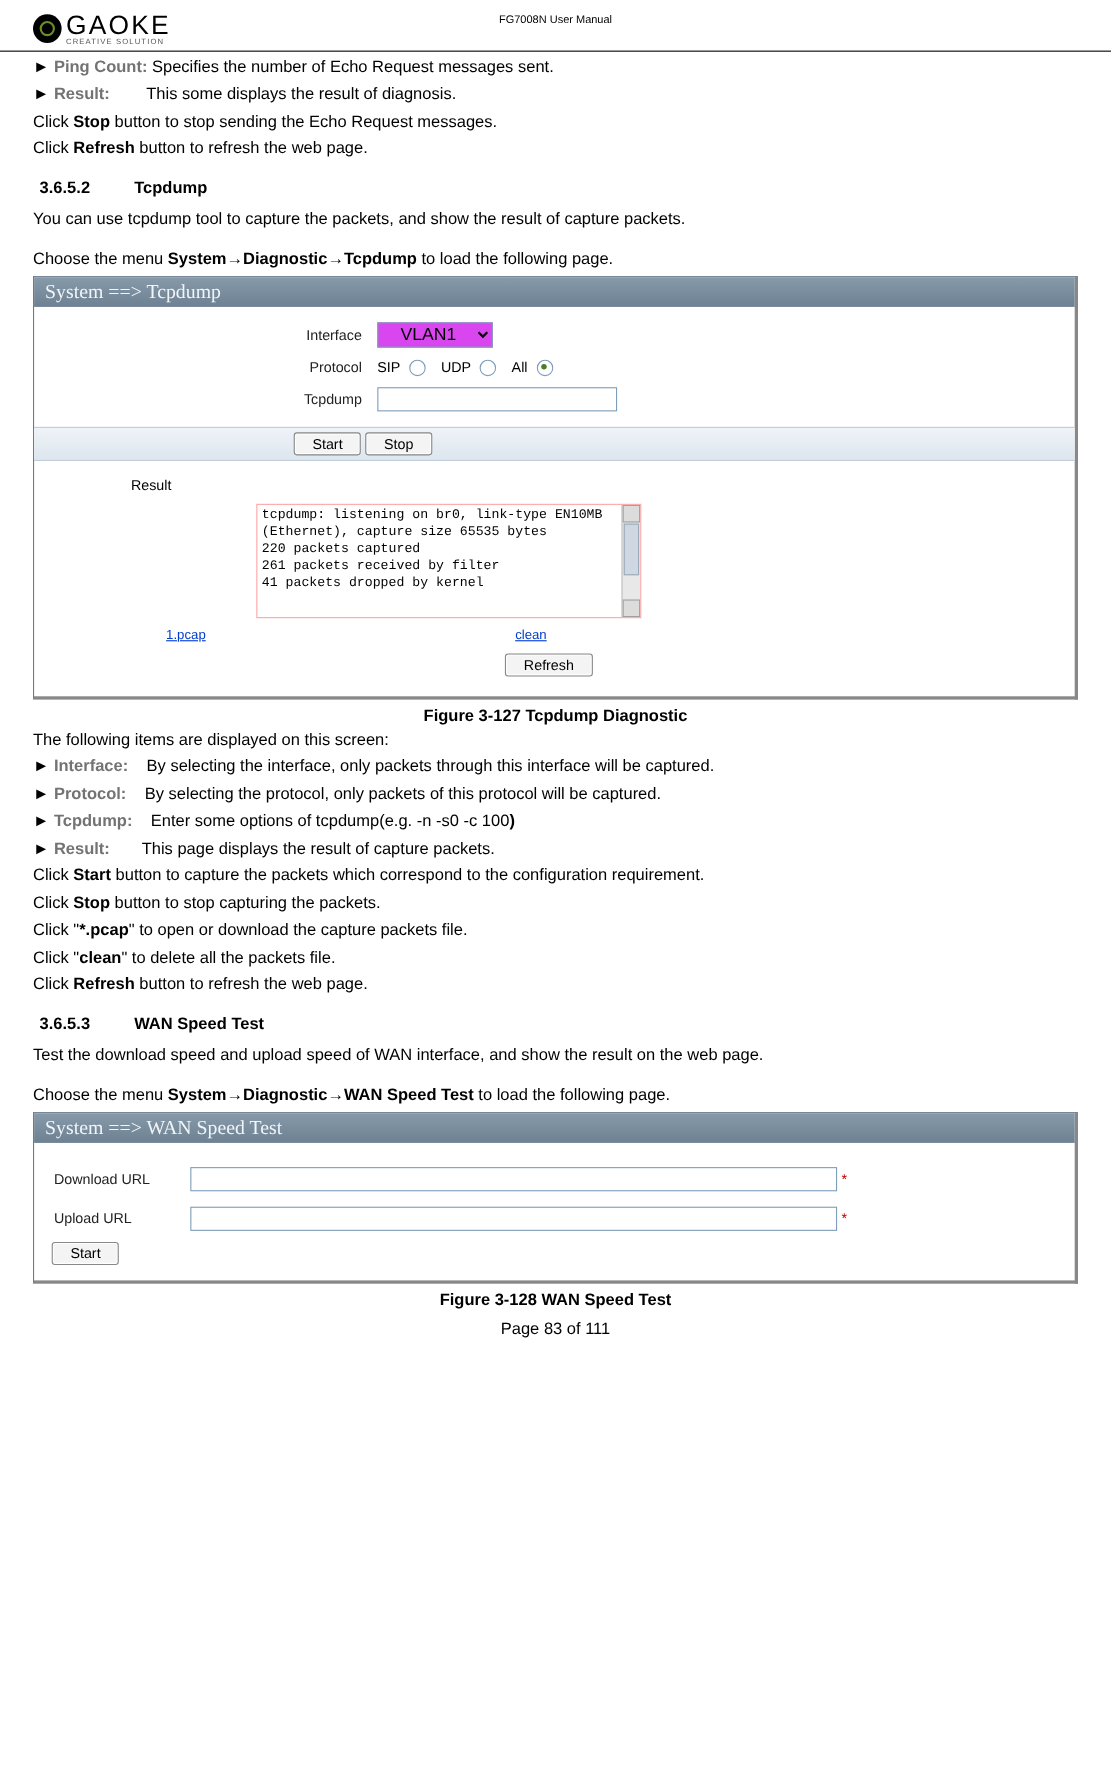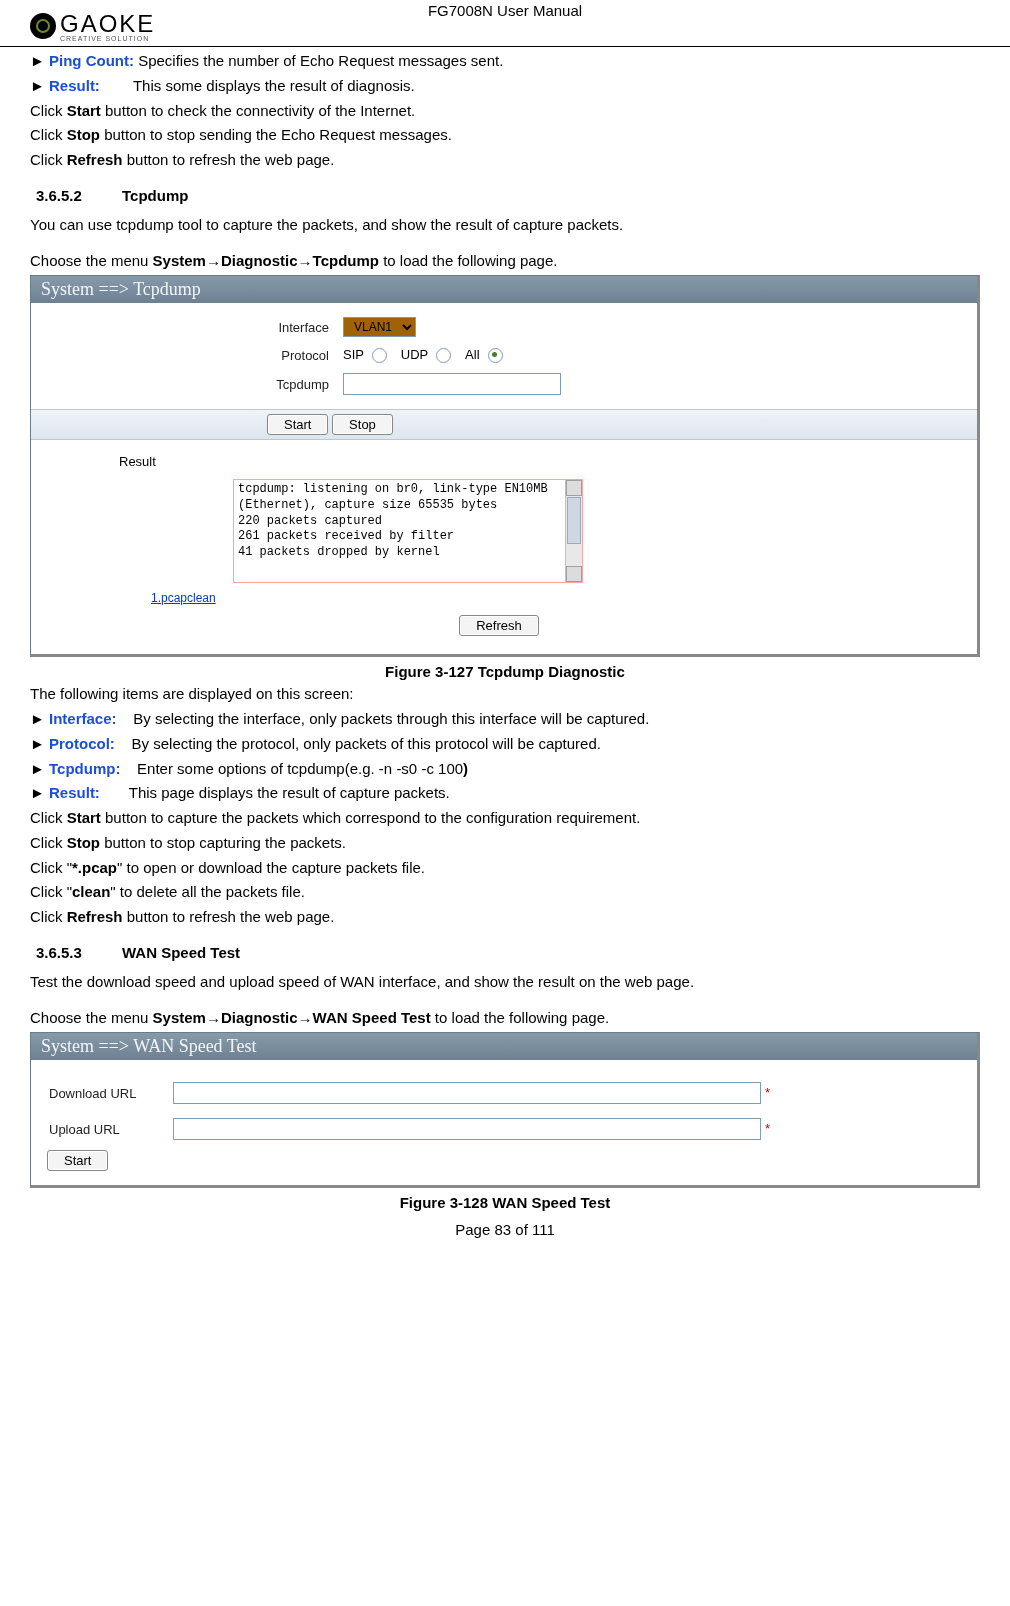--- a/index.html
+++ b/index.html
@@ -49,32 +49,32 @@
     letter-spacing: 2px;
     color: #000;
   }
   .logo-sub {
     font-size: 7px;
     letter-spacing: 1px;
     color: #555;
     margin-top: -3px;
   }
   .header-title {
-    font-size: 15px;
+    font-size: 10px;
     position: absolute;
     left: 0; right: 0;
     text-align: center;
-    top: 2px;
+    top: 13px;
     pointer-events: none;
   }
   .header-rel { position: relative; }
 
   p { margin: 3px 0; line-height: 1.45; }
   .arrow { color: #000; }
-  .def-label { color: #1d4ed8; font-weight: bold; }
+  .def-label { color: #737373; font-weight: bold; }
   .bold { font-weight: bold; }
   .sec-heading { font-weight: bold; margin: 16px 0 10px 6px; }
   .sec-heading .num { display: inline-block; width: 86px; }
   .fig-caption { font-weight: bold; text-align: center; margin: 6px 0 2px 0; }
 
   
   .panel {
     border: 1px solid #6a7c8c;
     border-bottom: 3px solid #888;
     border-right: 3px solid #888;
@@ -101,23 +101,23 @@
     padding: 4px 6px;
     vertical-align: middle;
   }
   .lbl-col {
     text-align: right;
     width: 280px;
     color: #222;
   }
   .select {
     border: 1px solid #7e9db9;
-    background: #a16207;
-    font-size: 12px;
-    padding: 1px 6px;
+    background: #d946ef;
+    font-size: 16px;
+    padding: 1px 16px;
   }
   .input {
     border: 1px solid #7e9db9;
     background: #fff;
     height: 20px;
     font-size: 12px;
     padding: 0 3px;
   }
   .radio {
     vertical-align: middle;
@@ -189,20 +189,21 @@
   .result-scroll::after { bottom:0; }
   .result-scroll .thumb {
     position:absolute; left:1px; right:1px;
     top:17px; height:45px;
     background:#cfd8e2;
     border:1px solid #9aaab8;
   }
   .link { color: #003bcf; font-size: 12px; text-decoration: underline; }
   .links-row {
     display: flex;
+    justify-content: space-between;
     padding: 2px 460px 6px 110px;
   }
   .refresh-row {
     display: flex;
     justify-content: center;
     padding: 4px 0 10px 0;
   }
   .speed-inner { padding: 14px 10px 8px 10px; }
   .speed-table td { padding: 6px 6px; }
   .speed-lbl { text-align: left; width: 110px; color:#222; }
@@ -222,21 +223,20 @@
       </span>
     </div>
   </div>
   <div class="header-title">FG7008N User Manual</div>
 </div>
 
 <div class="page">
 
   <p><span class="arrow">►</span> <span class="def-label">Ping Count:</span><span> Specifies the number of Echo Request messages sent.</span></p>
   <p><span class="arrow">►</span> <span class="def-label">Result:</span><span style="white-space:pre">        This some displays the result of diagnosis.</span></p>
-  <p><span>Click </span><span class="bold">Start</span><span> button to check the connectivity of the Internet.</span></p>
   <p><span>Click </span><span class="bold">Stop</span><span> button to stop sending the Echo Request messages.</span></p>
   <p><span>Click </span><span class="bold">Refresh</span><span> button to refresh the web page.</span></p>
 
   <div class="sec-heading"><span class="num">3.6.5.2</span><span>Tcpdump</span></div>
 
   <p>You can use tcpdump tool to capture the packets, and show the result of capture packets.</p>
   <p style="margin-top:14px"><span>Choose the menu </span><span class="bold">System→Diagnostic→Tcpdump</span><span> to load the following page.</span></p>
 
   <div class="panel">
     <div class="panel-title">System ==&gt; Tcpdump</div>

